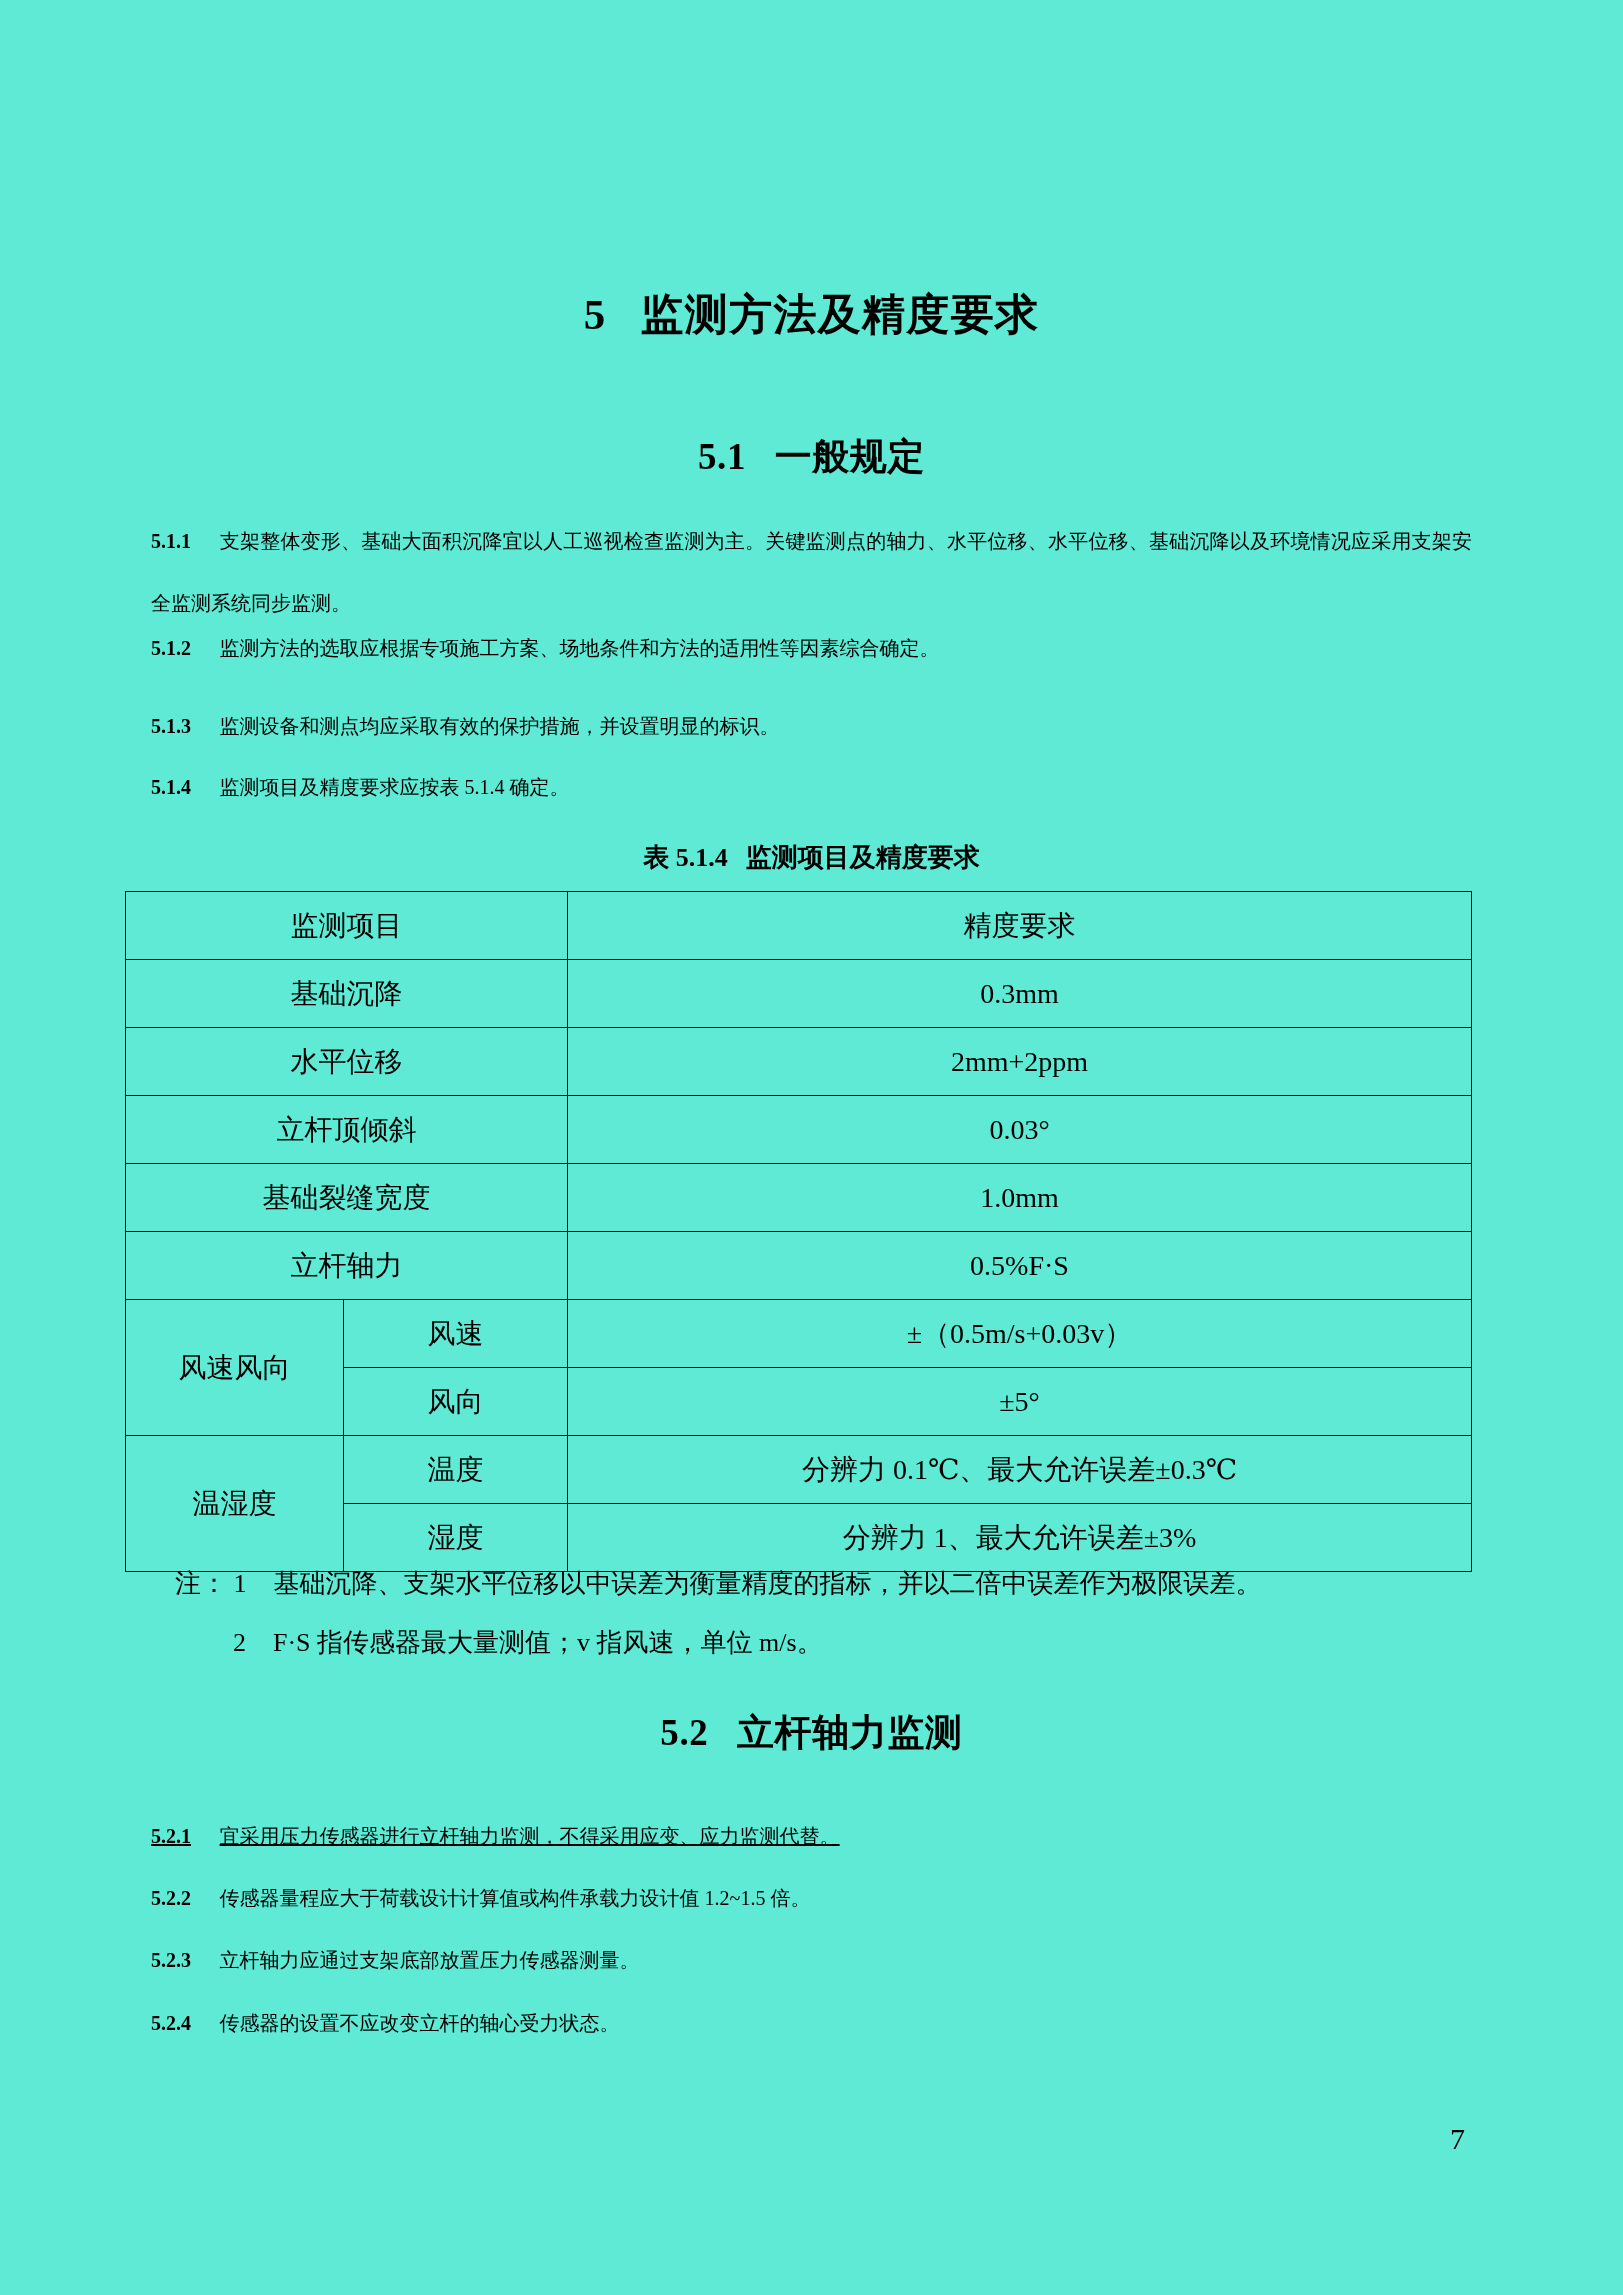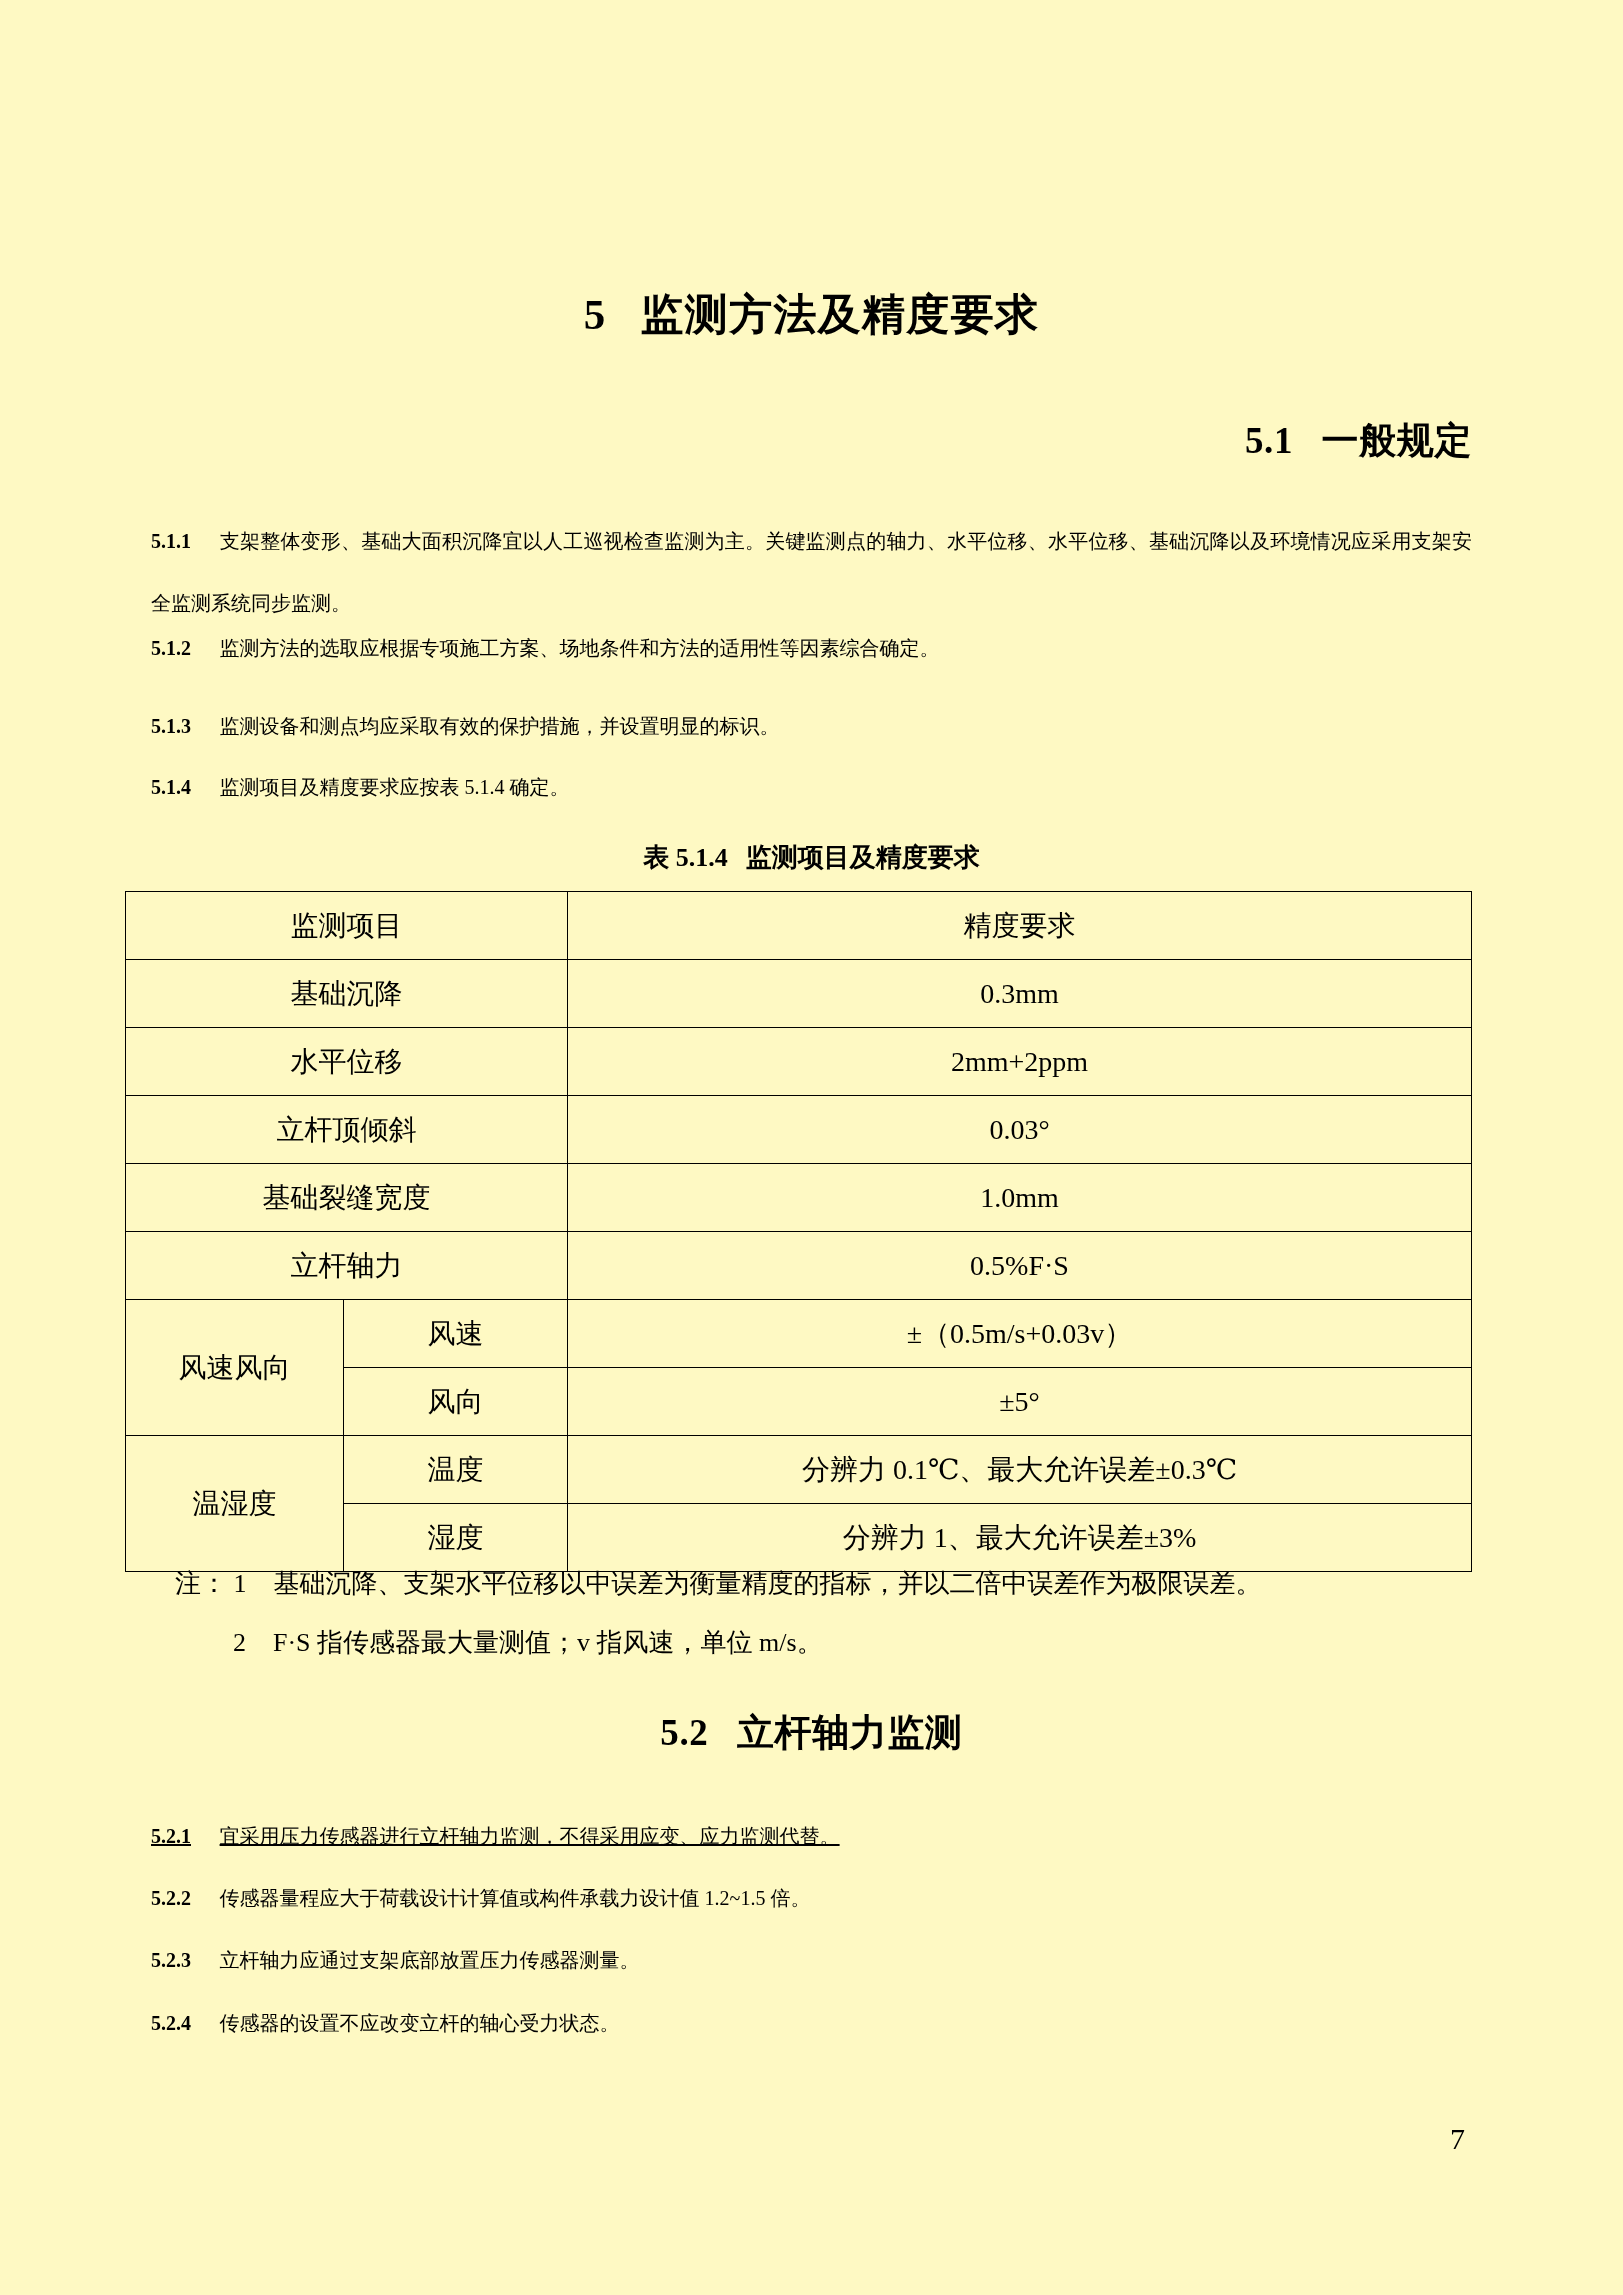--- a/index.html
+++ b/index.html
@@ -1,41 +1,41 @@
 <!DOCTYPE html>
 <html style="font-size:10.4px"><head>
 <meta charset="utf-8">
 <style>
   html, body { margin: 0; padding: 0; background: #888; }
   .page {
     position: relative;
     width: 1624px;
     height: 2295px;
     margin: 0 auto;
-    background: #fef9c3;
+    background: #5eead4;
     color: #000000;
     font-family: "Liberation Serif", "DejaVu Serif", serif;
     overflow: hidden;
   }
   .abs { position: absolute; }
 
   
   .chapter-title {
     top: 291px; left: 151px; width: 1321px;
     font-size: 43px; line-height: 47px; font-weight: bold;
     text-align: center; letter-spacing: 1.3px;
   }
   .chapter-title .num-gap { margin-right: 34px; }
   .section-title {
     left: 151px; width: 1321px;
     font-size: 37px; line-height: 40px; font-weight: bold;
     text-align: center; letter-spacing: 0.6px;
   }
   .section-title .num-gap { margin-right: 28.6px; }
-  .st-51 { top: 421px; text-align: right; }
+  .st-51 { top: 437px; }
   .st-52 { top: 1713px; }
 
   
   .para {
     left: 151px; width: 1321px;
     font-size: 20px; line-height: 62px;
     text-align: justify;
   }
   .para .pnum { font-weight: bold; margin-right: 28.6px; }
   .p511 { top: 510px; }

